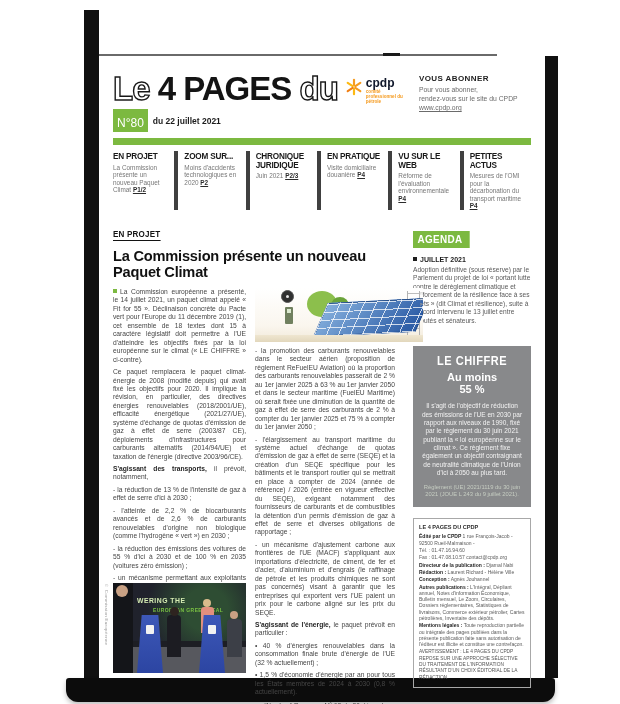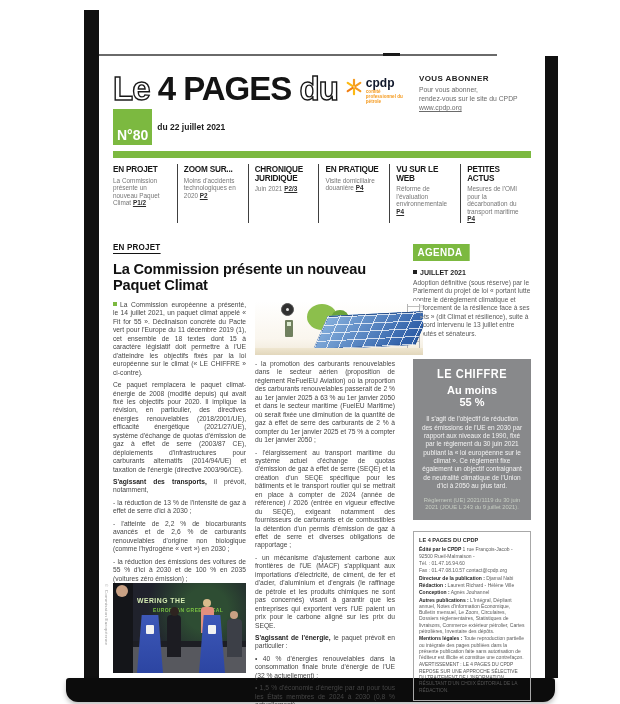--- a/index.html
+++ b/index.html
@@ -27,28 +27,28 @@
   .brand { display:flex; align-items:flex-end; gap:7px; }
   .logo-txt { font-size:33px; font-weight:bold; letter-spacing:-1px; line-height:30px; color:#141414; white-space:nowrap; }
   .outl { color:#fff; -webkit-text-stroke:1.4px #161616; }
   .cpdp { display:flex; align-items:flex-start; gap:3px; margin-top:4px; }
   .cpdp-name { font-size:12px; font-weight:bold; color:#0f172a; line-height:11px; }
   .cpdp-tag  { font-size:4.6px; color:#f59b20; width:42px; line-height:5px; font-weight:bold; }
   .subscribe { width:112px; font-size:6.8px; color:#6b6b6b; line-height:9px; }
   .subscribe .t { font-size:8px; font-weight:bold; color:#222; letter-spacing:.4px; margin-bottom:2px; }
   .subscribe a { color:#6b6b6b; text-decoration:underline; }
   .issue-row { display:flex; align-items:center; gap:5px; margin-top:5px; }
-  .issue-badge { background:#7cb940; color:#fff; font-weight:bold; font-size:14px; padding:18px 4px 2px; }
+  .issue-badge { background:#7cb940; color:#fff; font-weight:normal; font-size:12px; padding:7px 4px 2px; }
   .issue-date { font-size:8.5px; font-weight:bold; color:#1c1c1c; }
   .issue-topic { font-size:7.3px; color:#6d6d6d; letter-spacing:1.1px; }
   .green-rule { height:7px; background:#7cb940; margin-top:6px; }
 
   
   .nav { display:flex; margin-top:6px; }
-  .nav-item { flex:1 1 0; padding:2px 5px 0 6px; border-left:1px solid #404040; cursor:pointer; }
+  .nav-item { flex:1 1 0; padding:2px 5px 0 6px; border-left:4px solid #404040; cursor:pointer; }
   .nav-item:first-child { border-left:none; padding-left:0; }
   .nav-t { font-size:8.2px; font-weight:bold; color:#191919; letter-spacing:-.2px; line-height:8.5px; }
   .nav-d { font-size:6.4px; color:#777; line-height:7.6px; margin-top:2px; }
   .pref { font-weight:bold; color:#2b2b2b; text-decoration:underline; }
 
   
   .main { display:flex; margin-top:13px; }
   .left-zone { width:282px; }
   .aside { width:118px; margin-left:auto; padding-top:6px; }
 

